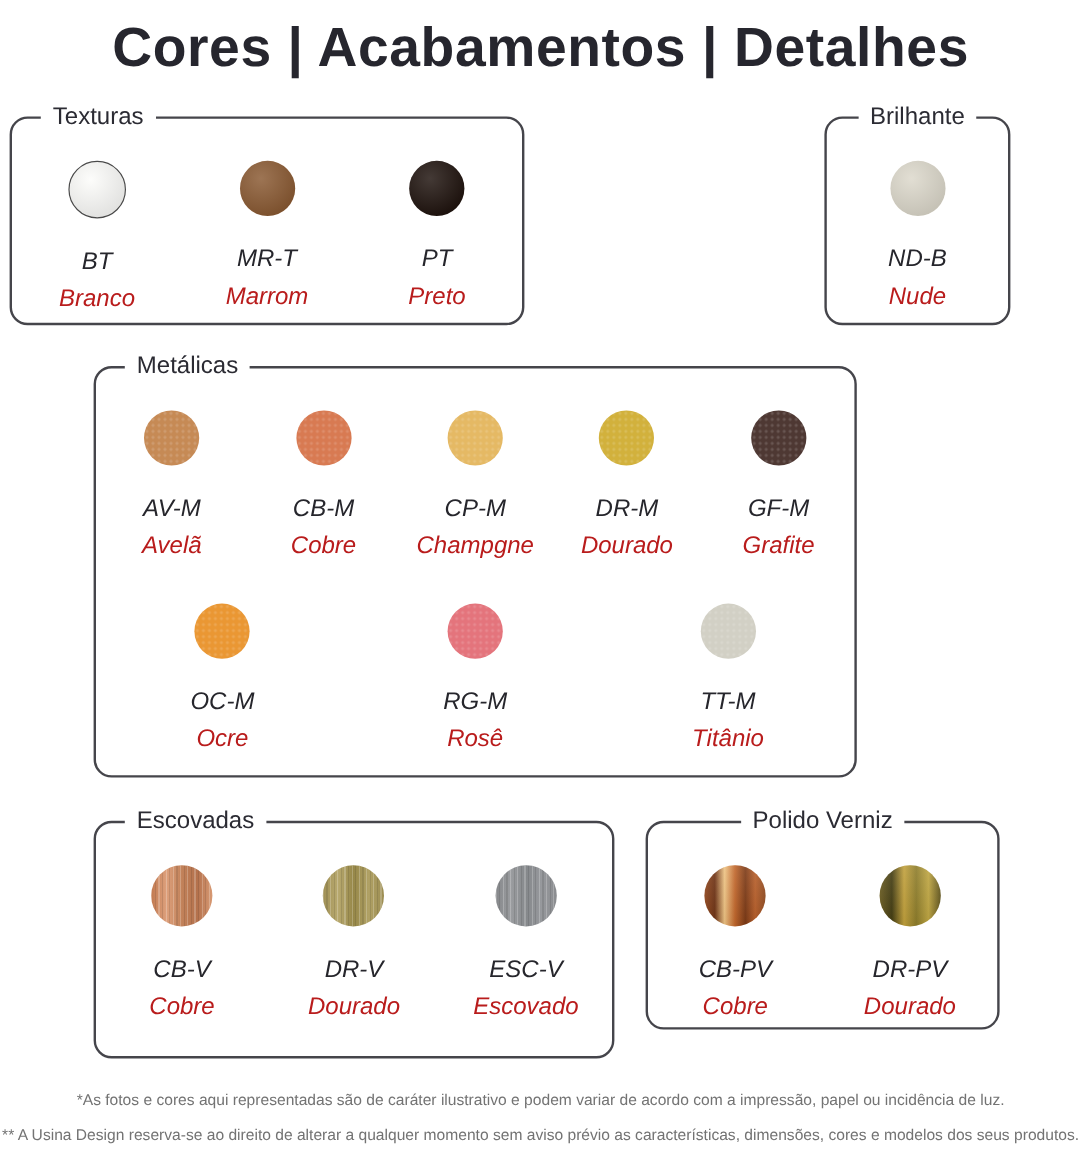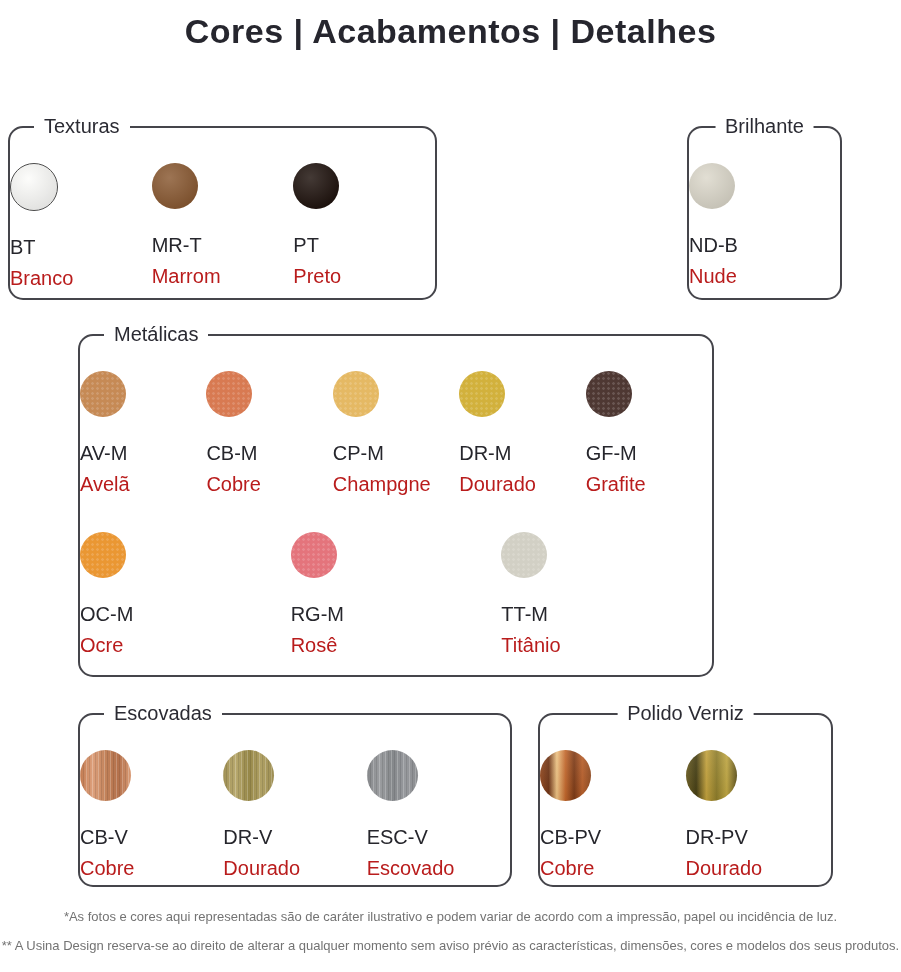--- a/index.html
+++ b/index.html
@@ -3,37 +3,37 @@
 <meta charset="utf-8">
 <style>
   html,body{margin:0;padding:0;background:#ffffff;}
   .canvas{
     position:relative;width:901px;height:972px;background:#ffffff;
     font-family:"Liberation Sans","DejaVu Sans",sans-serif;
     color:#2a2a31;overflow:hidden;
   }
   .page-title{
     position:absolute;top:12px;left:0;width:100%;
-    text-align:center;font-size:34px;font-weight:700;color:#26262e;
+    text-align:center;font-size:46px;font-weight:700;color:#26262e;
     letter-spacing:.5px;
   }
   .box{
     position:absolute;border:2px solid #45454b;border-radius:15px;
-    box-sizing:border-box;background:#ffffff;margin-top:29px;
+    box-sizing:border-box;background:#ffffff;
   }
   .legend{
     position:absolute;top:-14px;background:#ffffff;padding:0 10px;
     font-size:20px;color:#2b2b33;white-space:nowrap;line-height:24px;
   }
   .legend.left{left:24px;}
   .legend.center{left:50%;transform:translateX(-50%);}
   .box-content{padding-top:35px;}
   .swatch-row{display:flex;justify-content:space-around;margin-bottom:36px;}
   .swatch-row:last-child{margin-bottom:0;}
-  .cell{display:flex;flex-direction:column;align-items:flex-start;flex:1;}
+  .cell{display:flex;flex-direction:column;align-items:center;flex:1;font-style:italic;}
   .circle{
     width:46px;height:46px;border-radius:50%;margin-bottom:25px;
     position:relative;overflow:hidden;
   }
   .box[data-section="escovadas"] .circle,
   .box[data-section="polido-verniz"] .circle{width:51px;height:51px;}
   .circle::after{content:"";position:absolute;inset:0;border-radius:50%;}
   .finish-textured::after{
     background:radial-gradient(circle at 38% 32%, rgba(255,255,255,.16), rgba(0,0,0,.10) 75%);
   }
@@ -53,21 +53,21 @@
   .cname{font-size:20px;color:#b91c1c;white-space:nowrap;}
   .footnotes{
     position:absolute;top:902px;left:0;width:100%;text-align:center;
     font-size:13px;color:#737373;line-height:29px;
   }
   
   .box[data-section="texturas"]      {left:8px;  top:97px;  width:429px; height:174px;}
   .box[data-section="fosca"]         {left:463px;top:97px;  width:197px; height:174px;}
   .box[data-section="brilhante"]     {left:687px;top:97px;  width:155px; height:174px;}
   .box[data-section="metalicas"]     {left:78px; top:305px; width:636px; height:343px;}
-  .box[data-section="escovadas"]     {left:78px; top:684px; width:434px; height:174px;}
+  .box[data-section="escovadas"]     {left:78px; top:684px; width:434px; height:198px;}
   .box[data-section="polido-verniz"] {left:538px;top:684px; width:295px; height:174px;}
 </style>
 </head>
 <body>
 
 <div class="canvas">
 
   <div class="page-title">Cores | Acabamentos | Detalhes</div>
 
   <div class="box" data-section="texturas">

